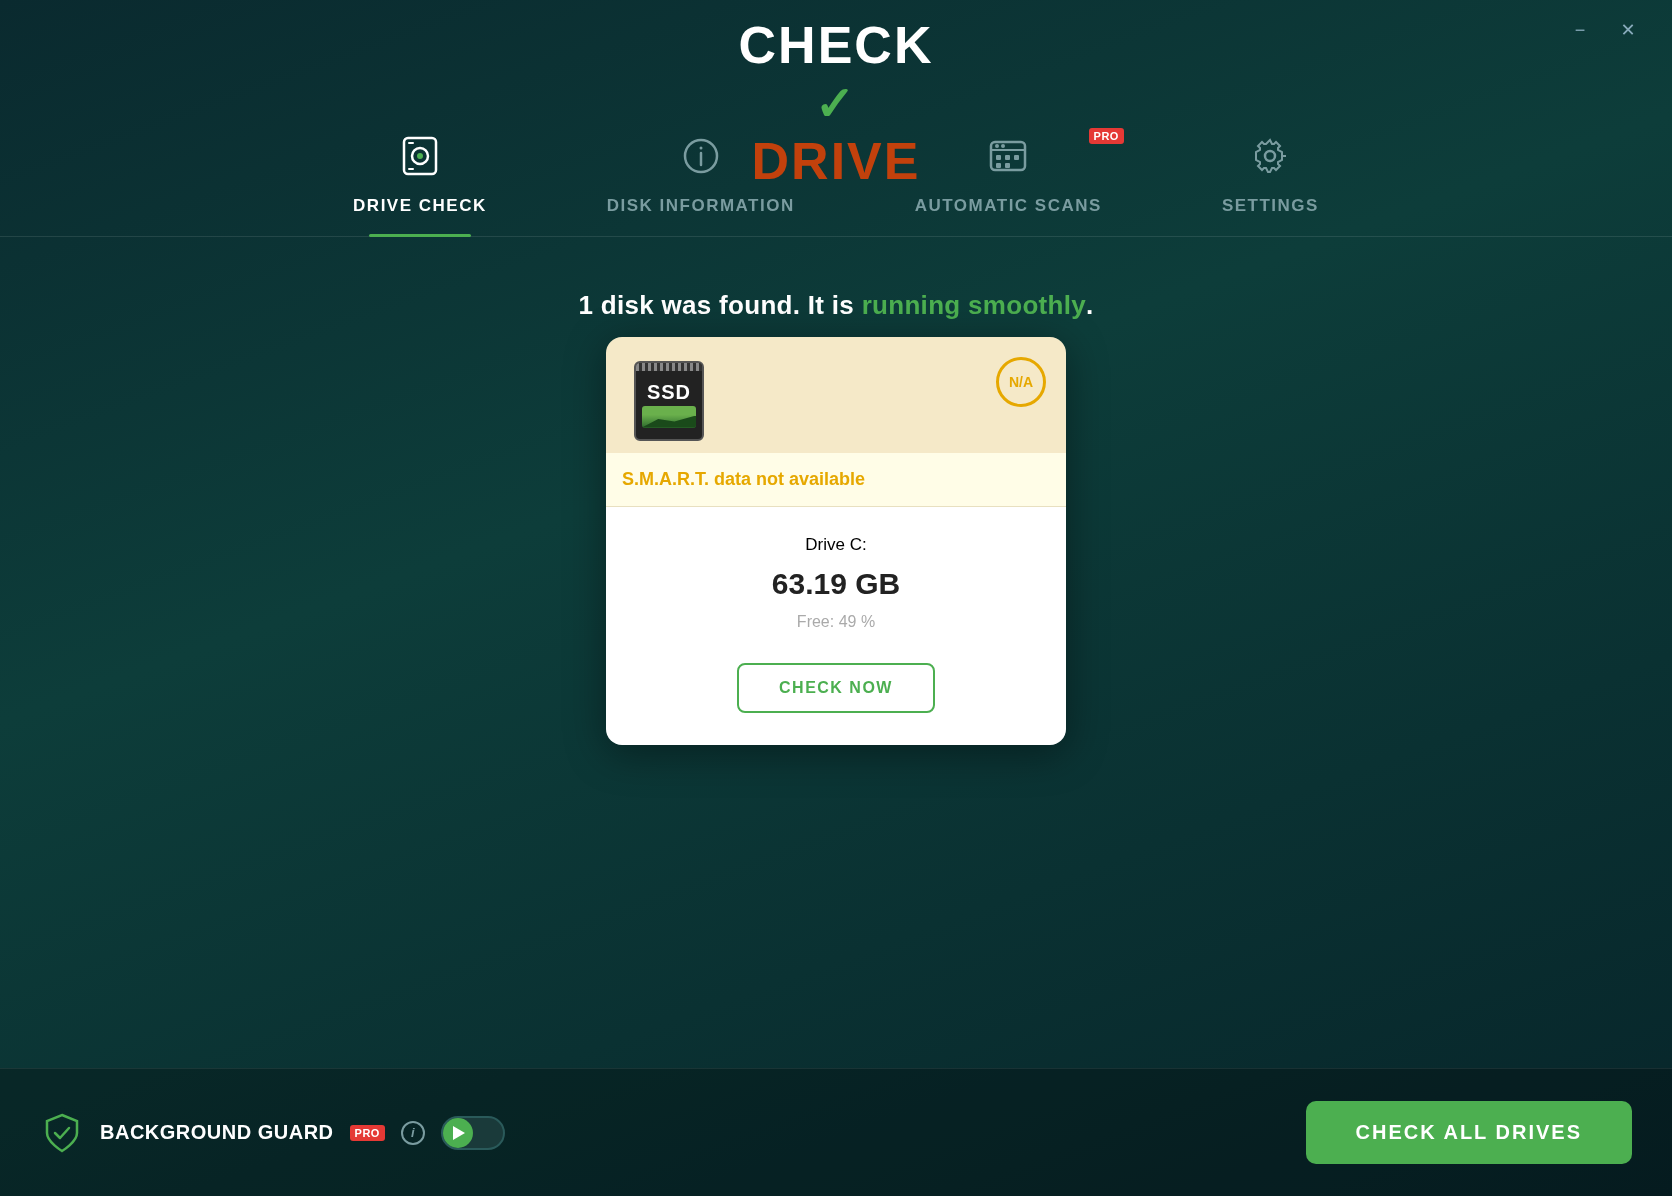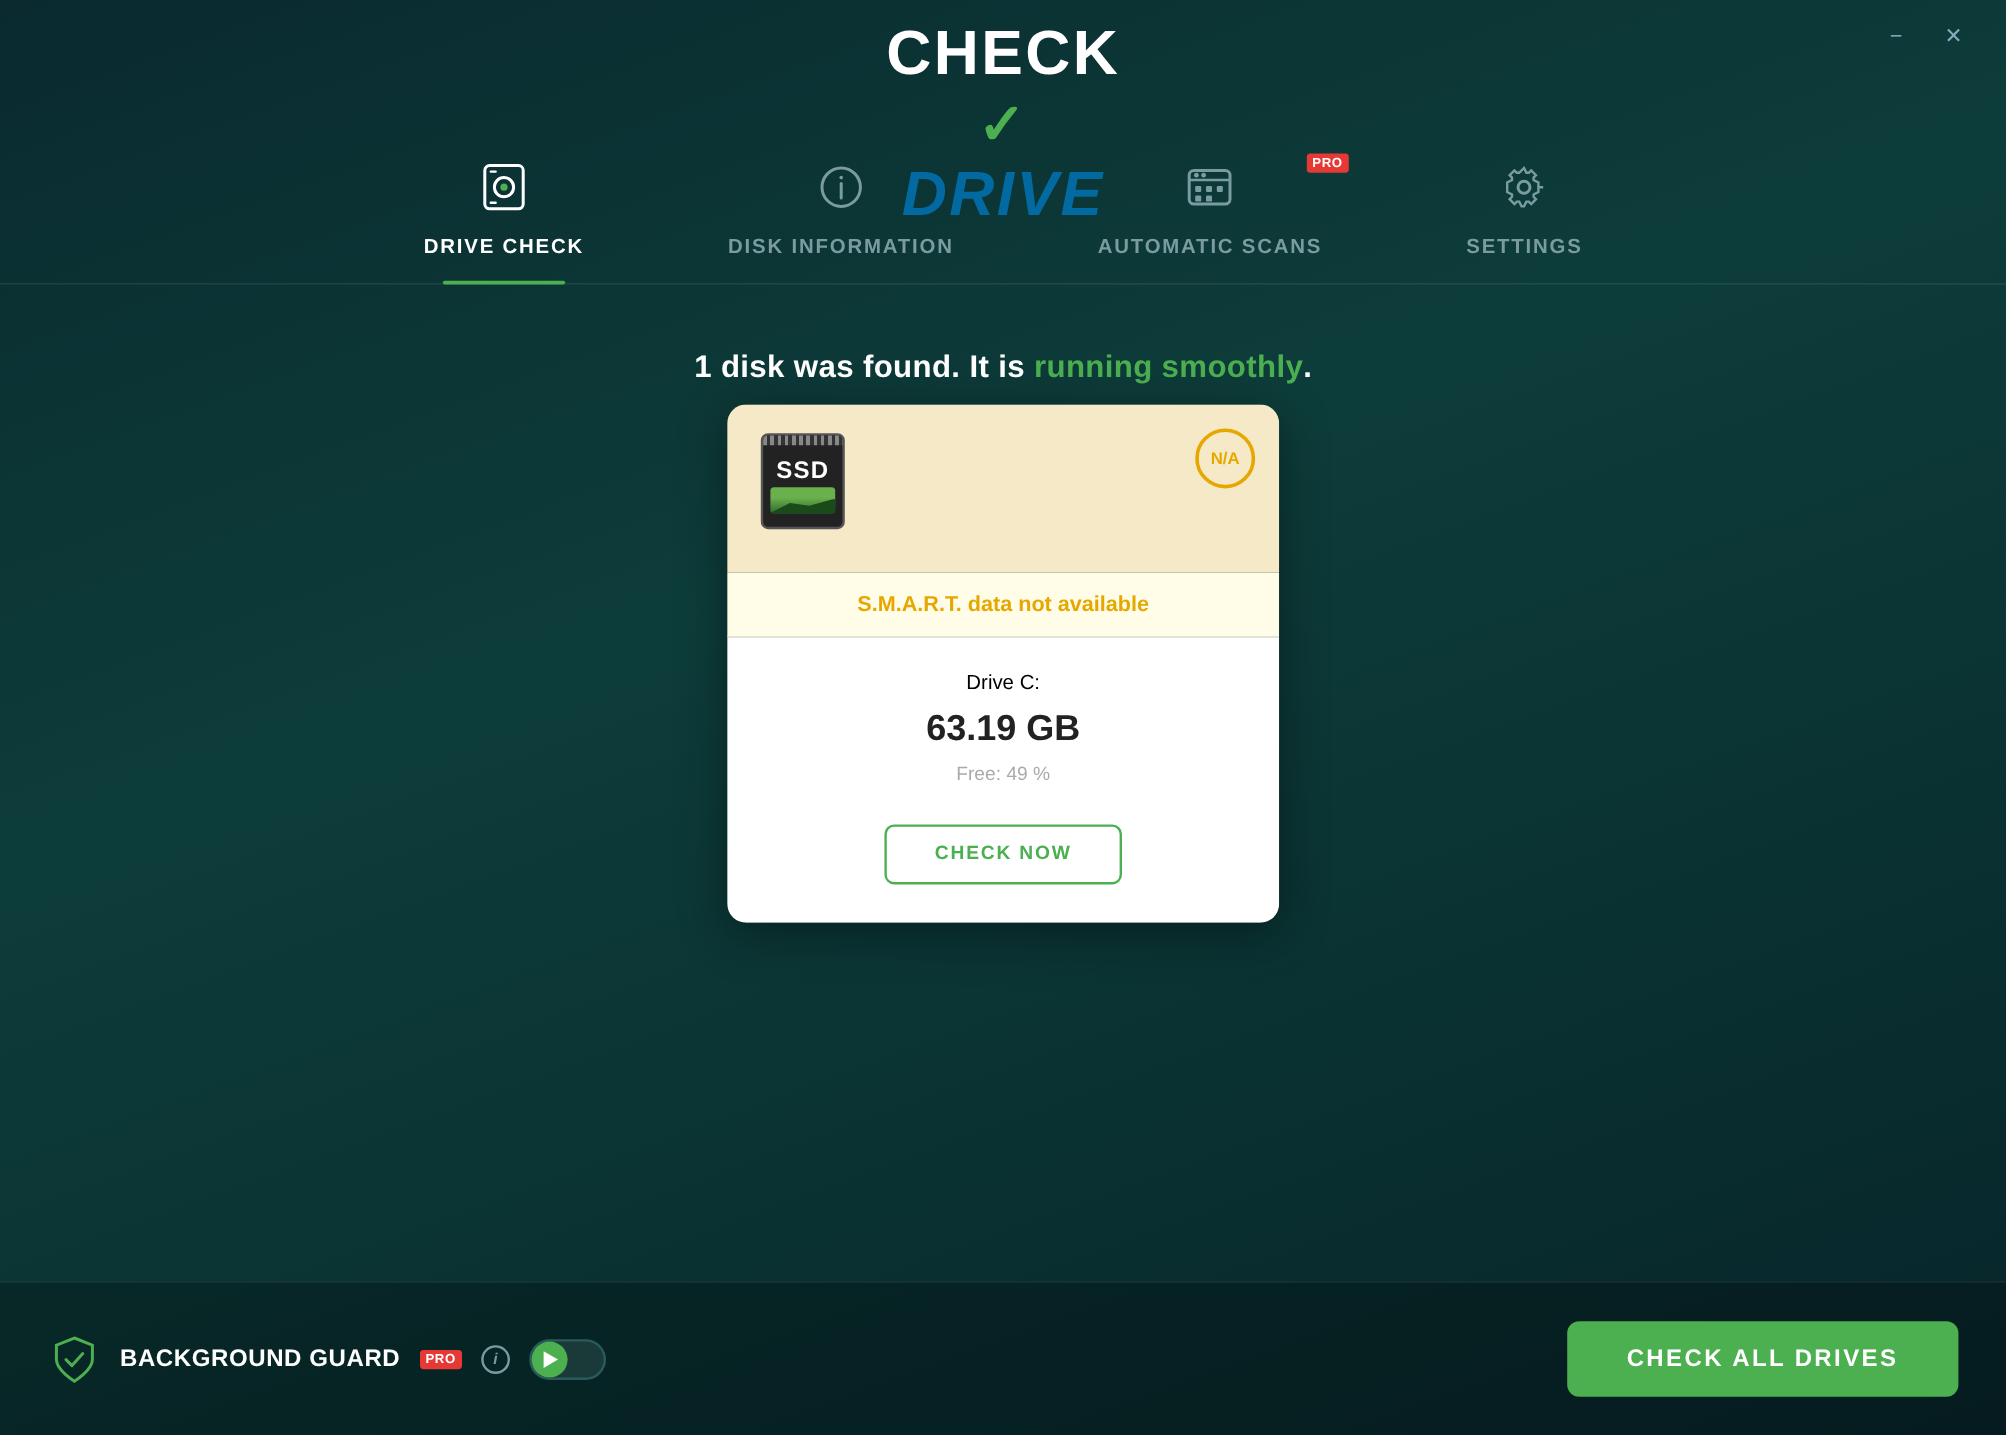--- a/index.html
+++ b/index.html
@@ -63,22 +63,21 @@
     }
 
     .logo-checkmark {
       color: #4caf50;
       font-size: 48px;
       margin-left: -2px;
       margin-right: -2px;
     }
 
     .logo-drive {
-      color: #0369a1;
-      font-style: italic;
+      color: #c2410c;
     }
 
     
     .nav {
       position: absolute;
       top: 110px;
       left: 0; right: 0;
       display: flex;
       justify-content: center;
       gap: 0;
@@ -168,21 +167,21 @@
     
     .disk-card {
       width: 460px;
       border-radius: 16px;
       overflow: hidden;
       box-shadow: 0 8px 40px rgba(0,0,0,0.4);
     }
 
     .disk-card-top {
       background: #f5e9c8;
-      padding: 24px 28px 36px;
+      padding: 24px 28px 12px;
       display: flex;
       align-items: flex-start;
       gap: 20px;
       position: relative;
     }
 
     .ssd-icon {
       width: 70px;
       height: 80px;
       background: #222;
@@ -266,22 +265,21 @@
       align-items: center;
       justify-content: center;
       font-size: 14px;
       font-weight: 800;
       color: #e6a800;
       background: transparent;
     }
 
     .disk-card-smart {
       background: #fffde7;
-      padding: 16px 40px;
-      text-align: center;
+      padding: 16px 16px;
       border-bottom: 1px solid #e8e0c0;
     }
 
     .smart-text {
       color: #e6a800;
       font-size: 18px;
       font-weight: 600;
     }
 
     .disk-card-body {

